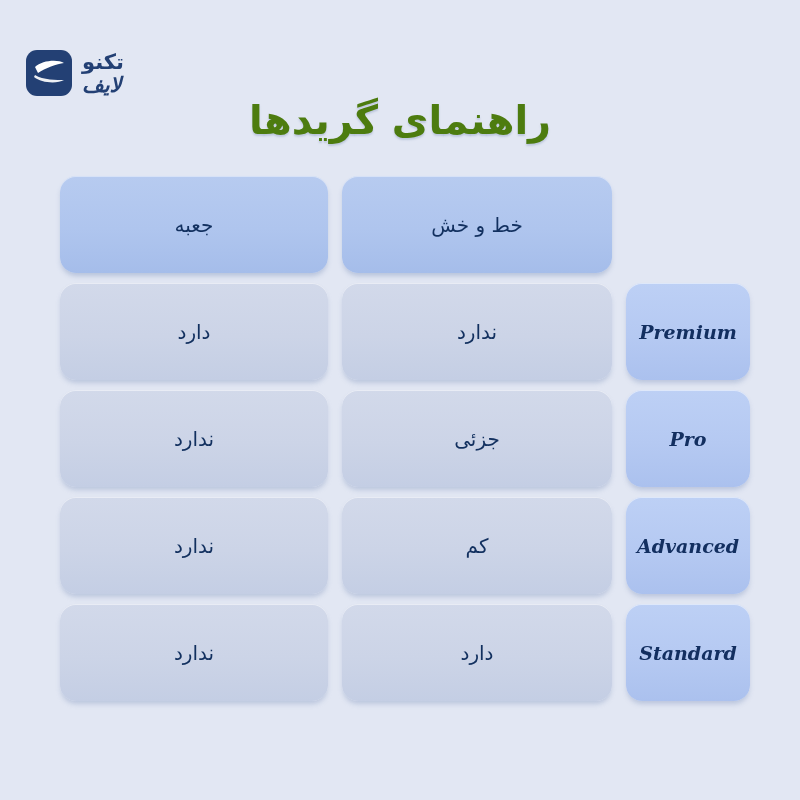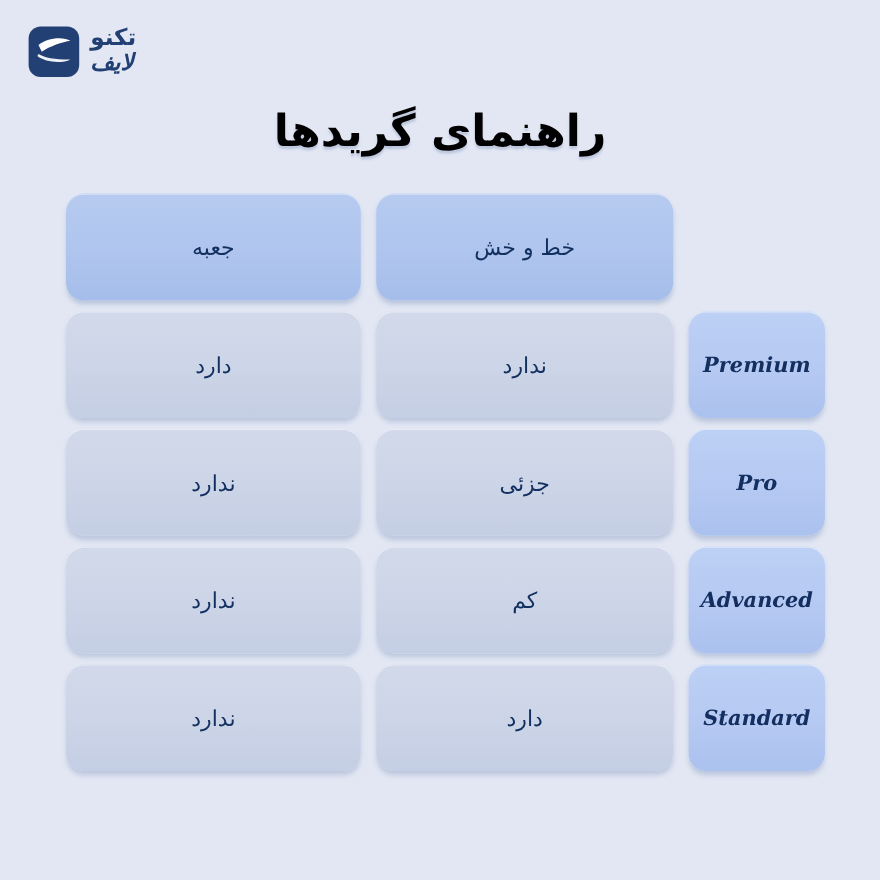--- a/index.html
+++ b/index.html
@@ -18,21 +18,21 @@
   
   .logo {
     position: absolute;
     top: 24px;
     right: 624px;          
     left: 26px;
     width: 150px;
     height: 72px;
     display: flex;
     flex-direction: row-reverse;
-    align-items: flex-start;
+    align-items: flex-end;
     justify-content: flex-start;
     gap: 10px;
   }
   .logo-mark {
     width: 46px;
     height: 46px;
     border-radius: 11px;
     background: #234074;
     position: relative;
     flex: 0 0 auto;
@@ -54,21 +54,21 @@
 
   
   .page-title {
     position: absolute;
     top: 97px;
     left: 0;
     width: 800px;
     text-align: center;
     font-size: 40px;
     font-weight: 700;
-    color: #000000;
+    color: #4d7c0f;
     text-shadow: 0 2px 2px rgba(120,140,180,0.35);
     letter-spacing: 0px;
   }
 
   
   .grid {
     position: absolute;
     top: 176px;
     left: 64px;
     width: 686px;

